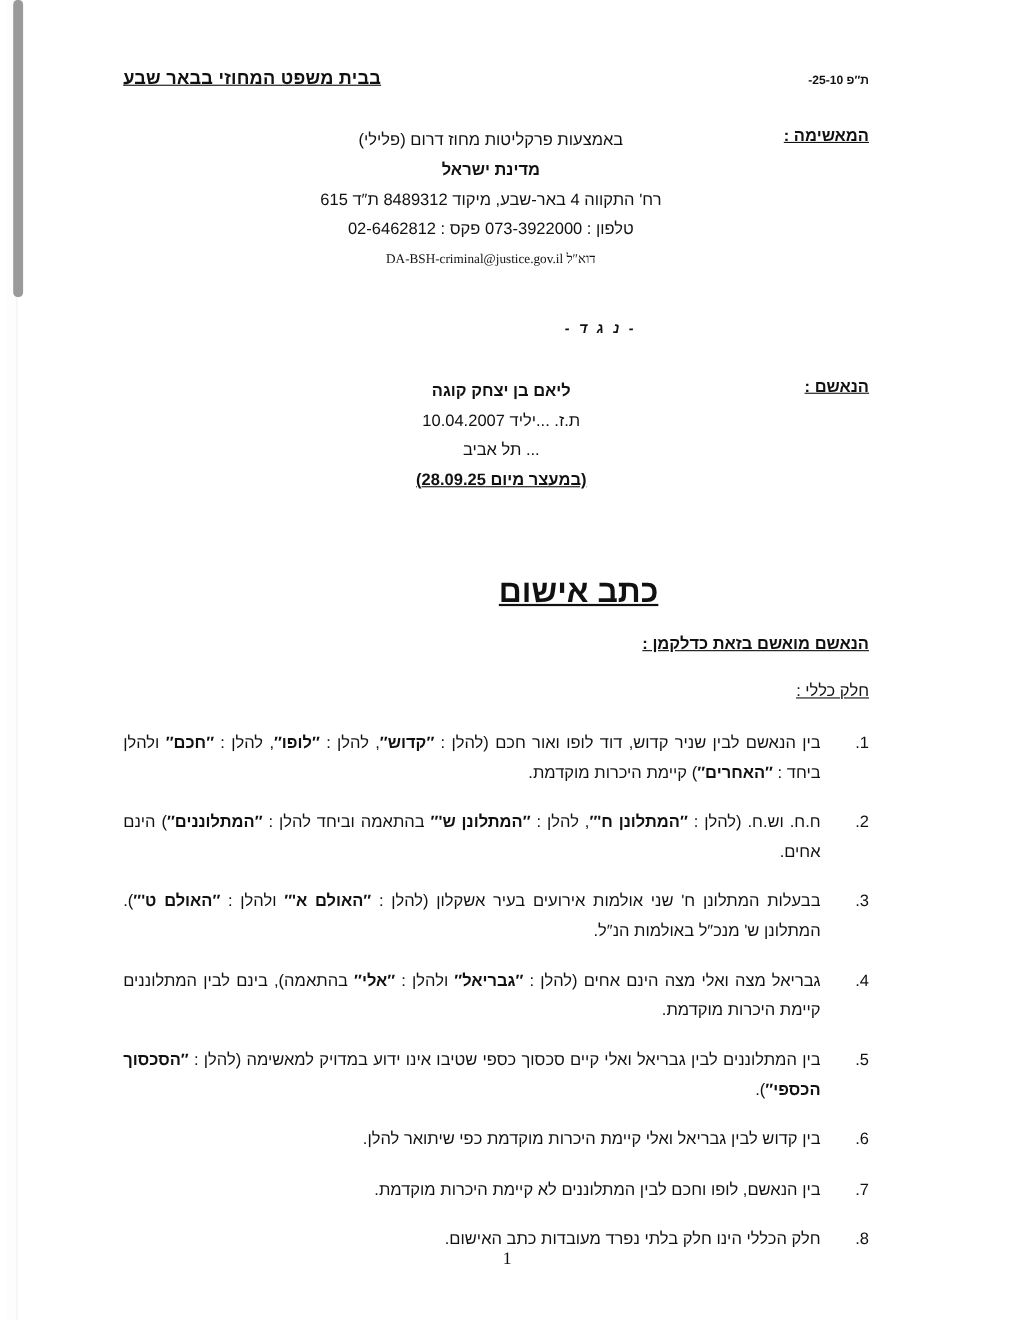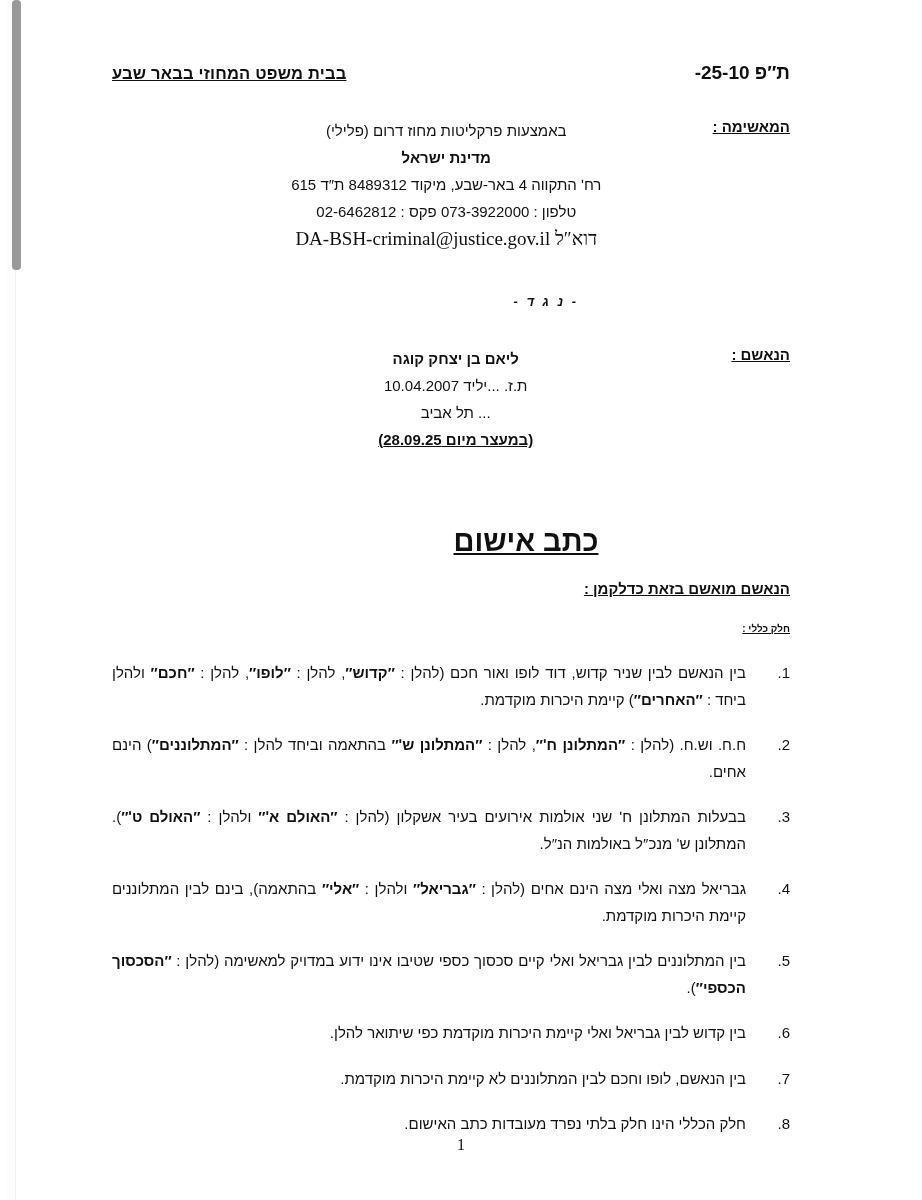--- a/index.html
+++ b/index.html
@@ -59,21 +59,21 @@
     padding-top: 62px;
   }
   .court-title {
     font-size: 16.5px;
     font-weight: bold;
     text-decoration: underline;
     letter-spacing: 0.2px;
     white-space: nowrap;
   }
   .case-number {
-    font-size: 19px;
+    font-size: 11px;
     font-weight: bold;
     white-space: nowrap;
     padding-left: 26px;
     text-align: center;
   }
 
   
   .party-block {
     display: flex;
     justify-content: flex-start;
@@ -95,21 +95,21 @@
   .party-body .line {
     font-size: 15px;
     line-height: 27px;
     white-space: nowrap;
   }
   .party-body .line.name {
     font-weight: bold;
   }
   .party-body .line.email {
     font-family: "Liberation Serif", "DejaVu Serif", serif;
-    font-size: 19px;
+    font-size: 12px;
   }
   .party-body .line.custody {
     font-weight: bold;
     text-decoration: underline;
   }
 
   .plaintiff-block { margin-top: 33px; }
 
   .versus {
     text-align: center;
@@ -135,22 +135,22 @@
   .doc-subtitle {
     text-align: right;
     font-size: 15px;
     font-weight: bold;
     text-decoration: underline;
     margin-top: 22px;
     padding-left: 150px;
   }
 
   .section-heading {
-    font-size: 10px;
-    font-weight: bold;
+    font-size: 15px;
+    font-weight: normal;
     text-decoration: underline;
     margin-top: 26px;
     text-align: right;
   }
 
   
   .clause-list {
     margin: 26px 0 0 0;
     padding: 0;
     list-style: none;

